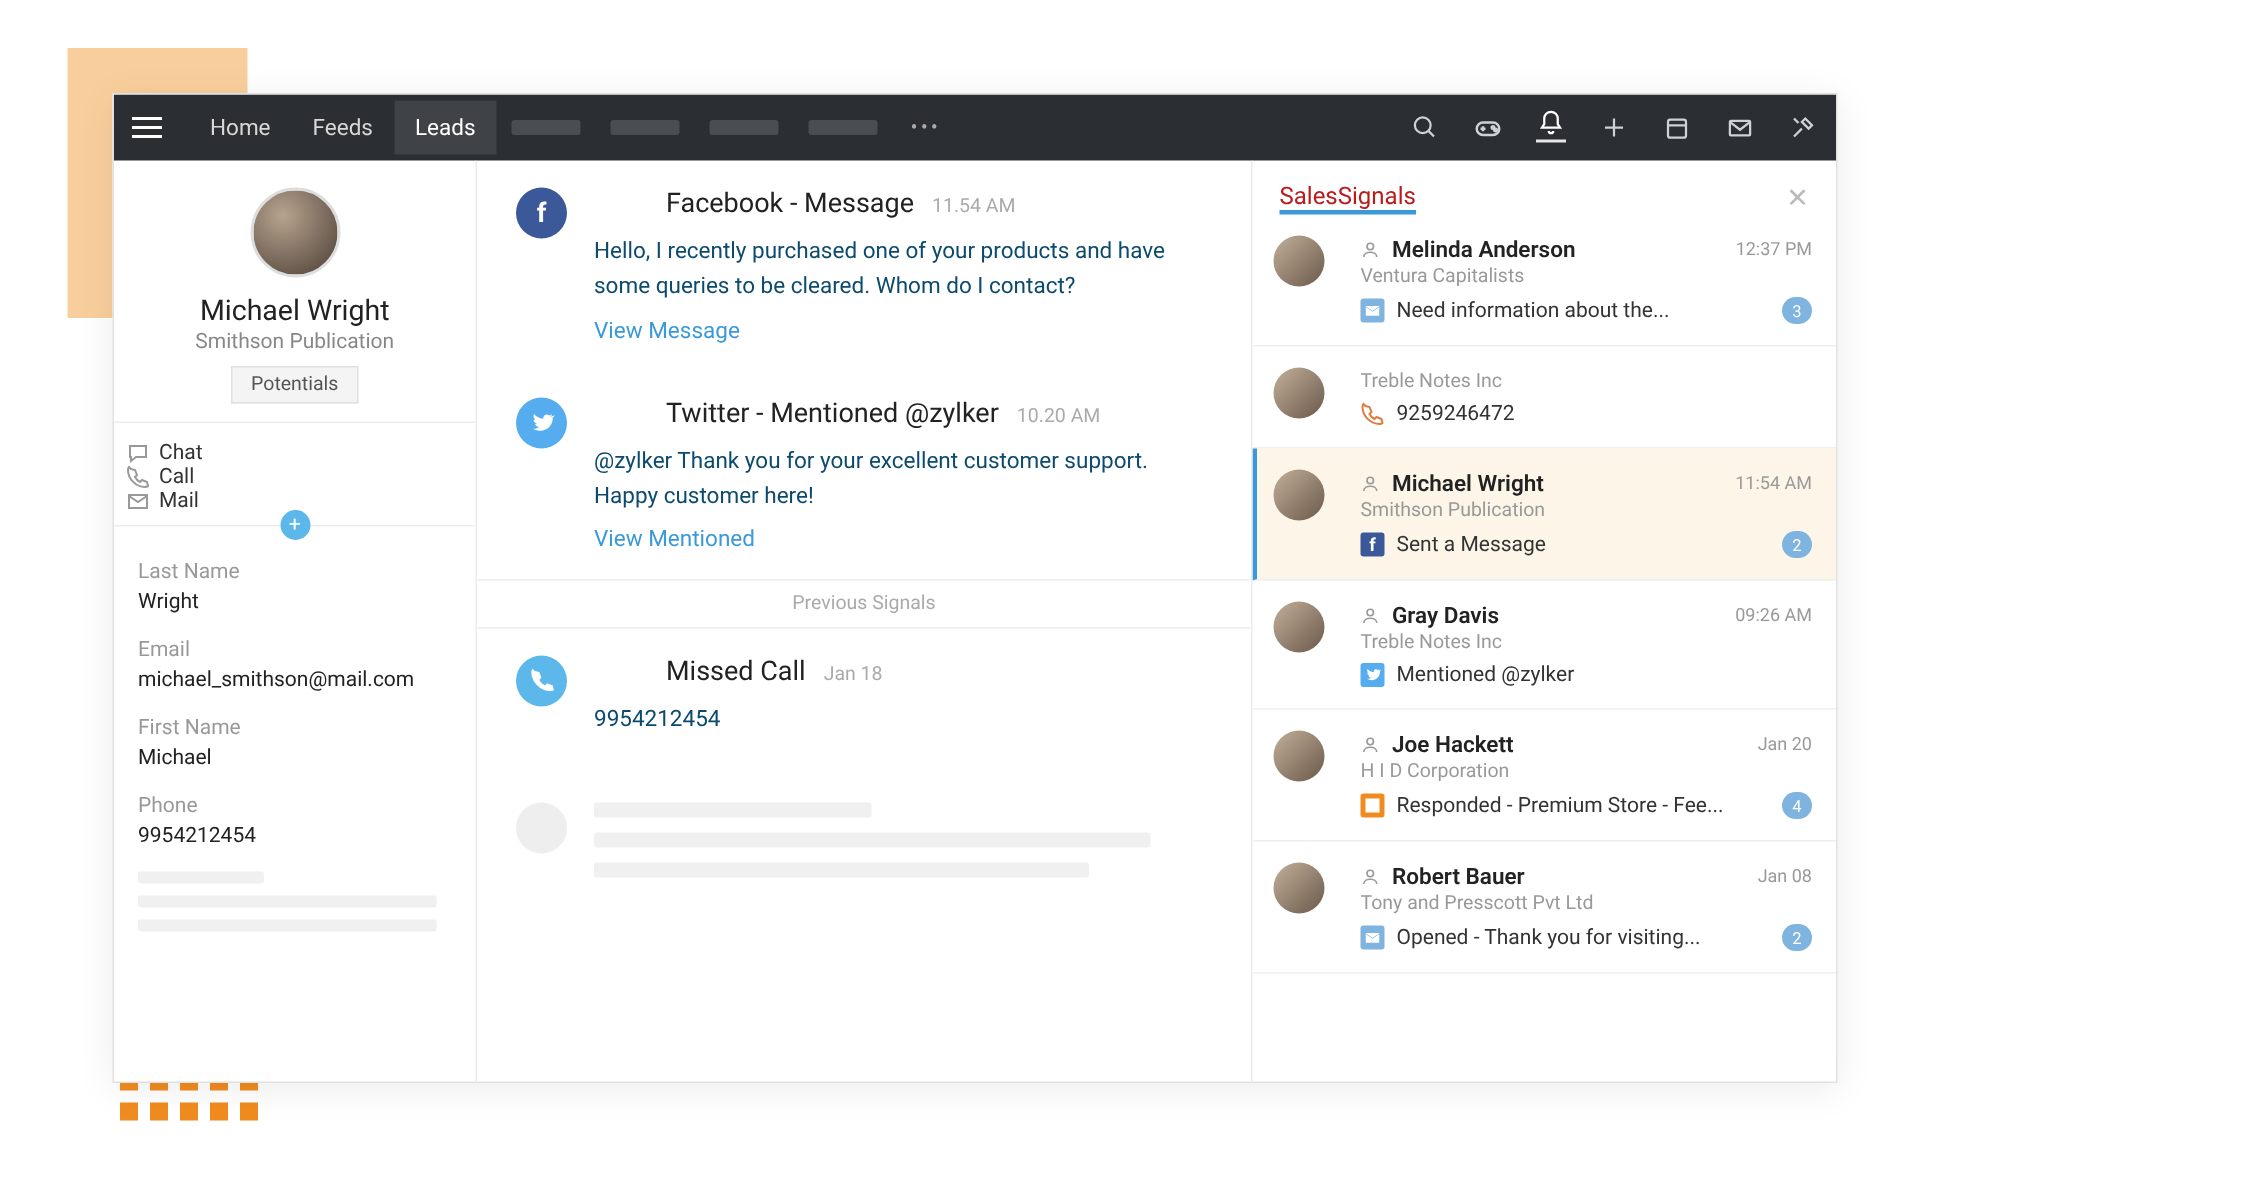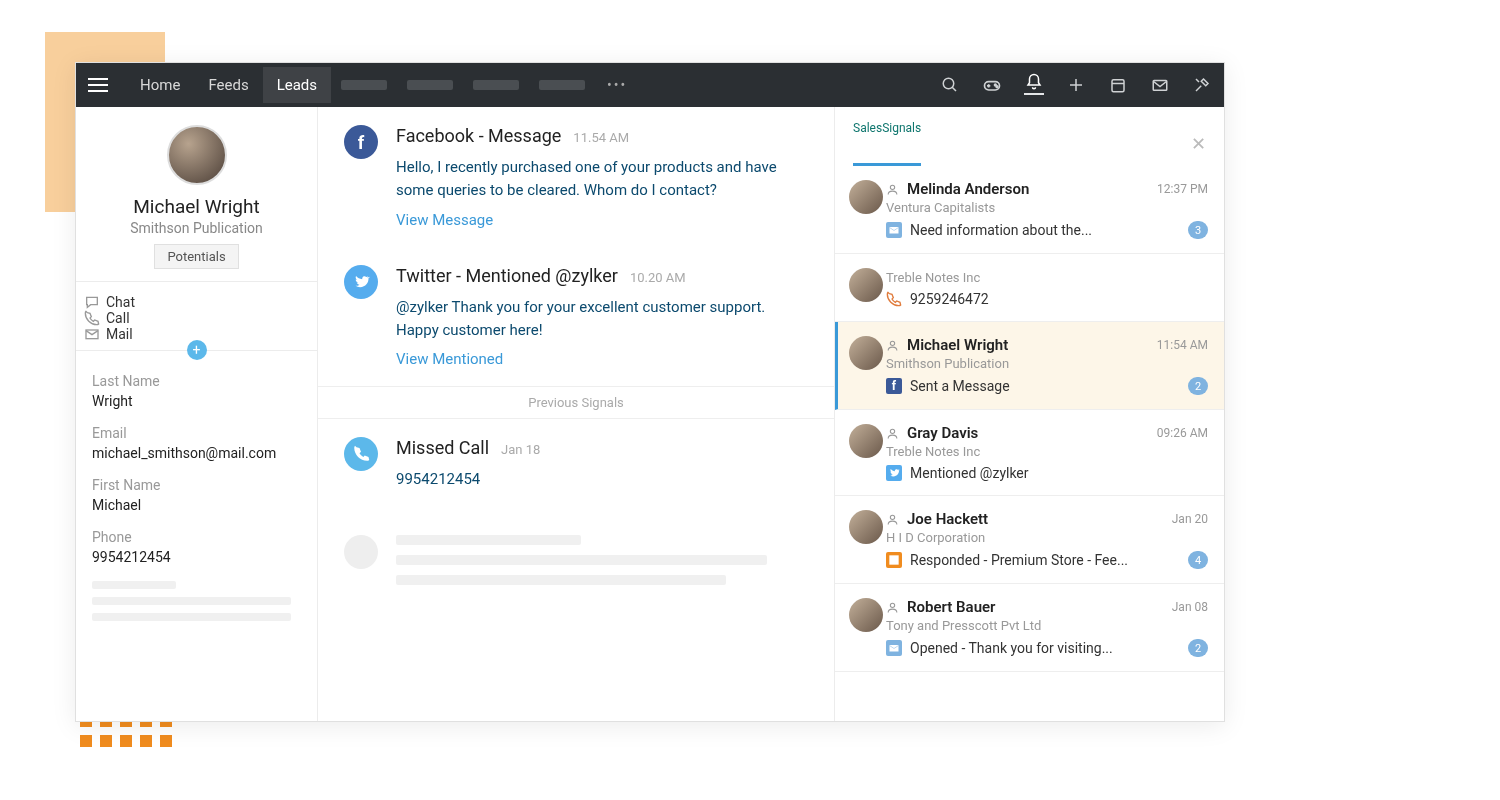--- a/index.html
+++ b/index.html
@@ -35,33 +35,33 @@
 .field-value { font-size: 14px; color: #222; }
 .ph-line { height: 8px; background: #f0f0f0; border-radius: 2px; margin-bottom: 8px; }
 .feed-pane { flex: 1; overflow-y: auto; }
 .feed-item { padding: 18px 26px; display: flex; gap: 18px; }
 .feed-icon { width: 34px; height: 34px; border-radius: 50%; display: flex; align-items: center; justify-content: center; flex-shrink: 0; color: #fff; font-weight: bold; font-size: 18px; }
 .fi-fb { background: #3b5998; }
 .fi-tw { background: #55acee; }
 .fi-call { background: #5cb8ea; }
 .fi-ph { background: #eee; }
 .feed-body { flex: 1; }
-.feed-title-row { display: flex; align-items: baseline; gap: 12px; margin-bottom: 10px; }
+.feed-title-row { display: flex; align-items: baseline; gap: 12px; margin-bottom: 10px; margin-left: 48px; }
 .feed-title { font-size: 18px; color: #222; }
 .feed-time { font-size: 13px; color: #aaa; }
 .feed-text { font-size: 15px; color: #0c4a6e; line-height: 1.55; margin-bottom: 8px; }
 .feed-link { font-size: 15px; color: #3a99d8; cursor: pointer; }
 .divider-label { text-align: center; font-size: 13px; color: #aaa; padding: 8px 0; border-top: 1px solid #eee; border-bottom: 1px solid #eee; }
 .ph-box { height: 10px; background: #f0f0f0; border-radius: 2px; margin-bottom: 10px; }
 .signals-pane { width: 390px; border-left: 1px solid #ececec; display: flex; flex-direction: column; }
 .signals-head { display: flex; align-items: center; justify-content: space-between; padding: 14px 18px 0; }
-.signals-title { font-size: 12px; color: #0f766e; padding-bottom: 28px; border-bottom: 3px solid #3a99d8; }
+.signals-title { font-size: 16px; color: #b91c1c; padding-bottom: 0; border-bottom: 3px solid #3a99d8; }
 .close-x { color: #bbb; font-size: 18px; cursor: pointer; }
 .signals-list { flex: 1; overflow-y: auto; }
-.sig-item { padding: 14px 16px 14px 14px; border-bottom: 1px solid #eee; display: flex; gap: 3px; cursor: pointer; }
+.sig-item { padding: 14px 16px 14px 14px; border-bottom: 1px solid #eee; display: flex; gap: 24px; cursor: pointer; }
 .sig-item.sel { background: #fdf6e8; border-left: 3px solid #3a99d8; padding-left: 11px; }
 .sig-avatar { width: 34px; height: 34px; border-radius: 50%; background: linear-gradient(135deg,#c3b09a,#6a584a); flex-shrink: 0; }
 .sig-body { flex: 1; min-width: 0; }
 .sig-row1 { display: flex; align-items: center; gap: 8px; }
 .sig-name { font-size: 15px; font-weight: 600; color: #222; }
 .sig-time { margin-left: auto; font-size: 12px; color: #999; }
 .sig-company { font-size: 13px; color: #999; margin: 2px 0 6px; }
 .sig-action { display: flex; align-items: center; gap: 8px; font-size: 14px; color: #333; }
 .sig-action-icon { width: 16px; height: 16px; display: inline-flex; align-items: center; justify-content: center; font-size: 11px; color: #fff; border-radius: 2px; flex-shrink: 0; }
 .sai-mail { background: #7fb3e0; }

